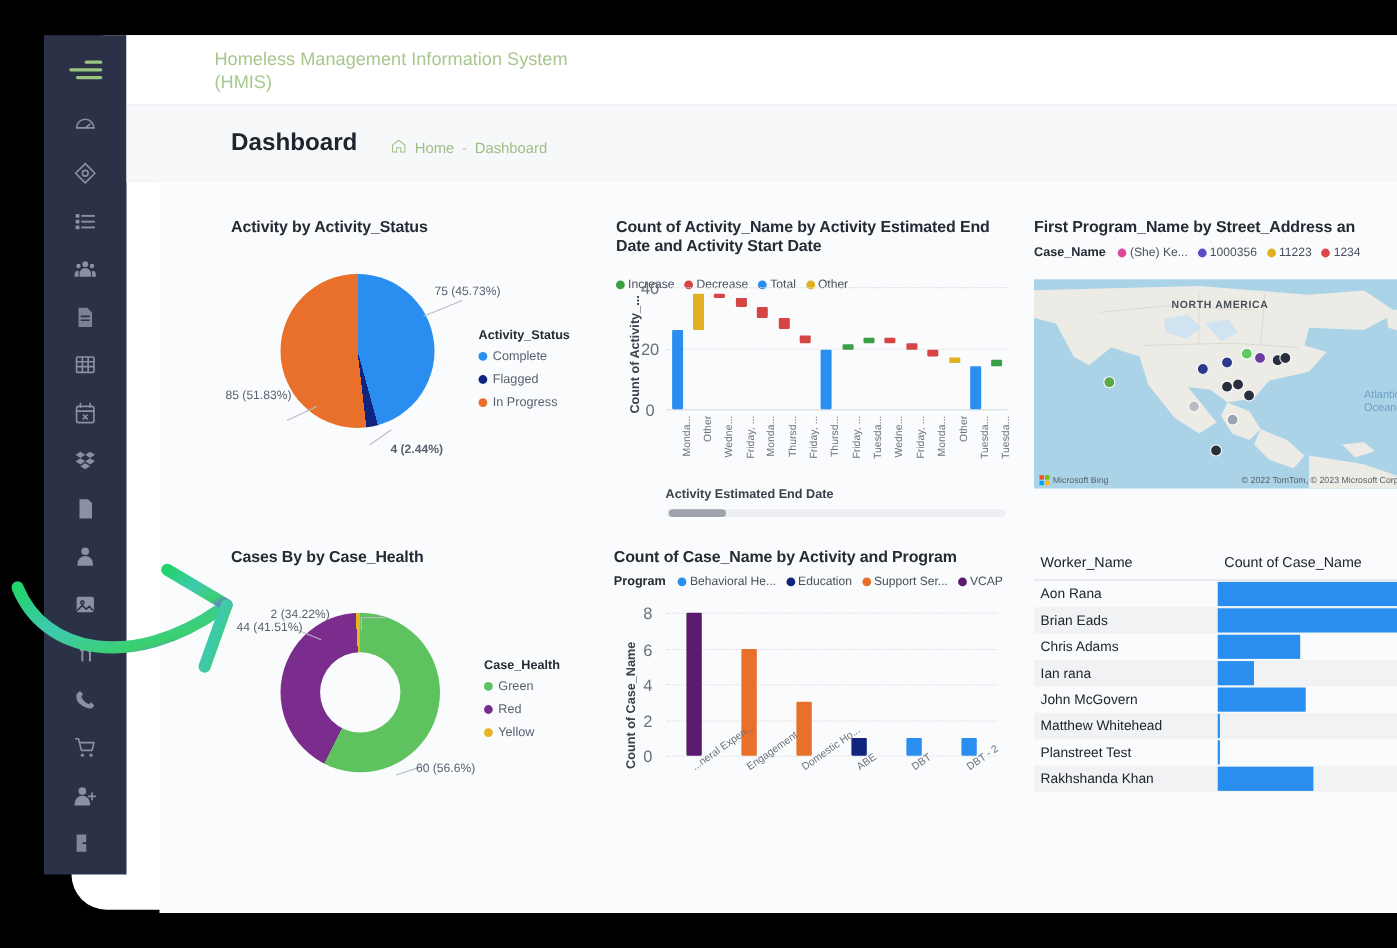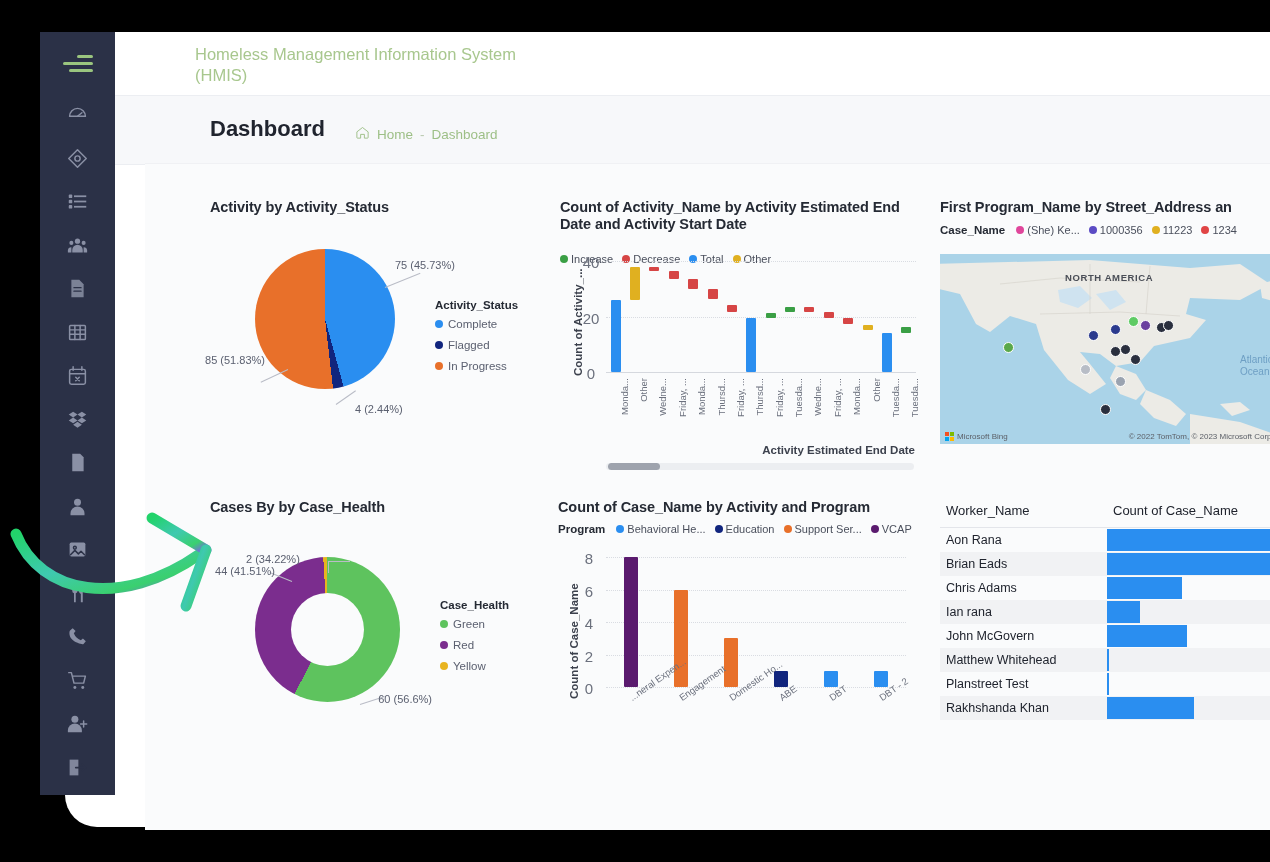--- a/index.html
+++ b/index.html
@@ -57,21 +57,21 @@
   .plabel{position:absolute;font-size:11px;color:#5b6070;line-height:13px;text-align:center;white-space:nowrap;}
   .lead{position:absolute;border-top:1px solid #b9bcc6;}
   .lead.v{border-top:none;border-left:1px solid #b9bcc6;}
   .vlegend{position:absolute;}
   .vlegend .lt{font-size:11.5px;font-weight:bold;color:#252a34;margin-bottom:7px;}
   .vlegend .li{display:flex;align-items:center;gap:5px;font-size:11.5px;color:#5b6070;margin-bottom:9px;}
 
   
   .axis-y-label{position:absolute;font-size:11.5px;font-weight:bold;color:#3c414d;
                 transform:rotate(-90deg);transform-origin:left top;white-space:nowrap;}
-  .axis-x-label{position:absolute;font-size:11.5px;font-weight:bold;color:#3c414d;text-align:right;}
+  .axis-x-label{position:absolute;font-size:11.5px;font-weight:bold;color:#3c414d;text-align:left;}
   .ytick{position:absolute;font-size:15px;color:#6b707d;text-align:center;width:22px;}
   .gridline{position:absolute;border-top:1px dotted #d9dce2;}
   .axisline{position:absolute;background:#d5d8de;}
   .xtick{position:absolute;font-size:9.5px;color:#6b707d;white-space:nowrap;
          transform-origin:left top;}
   .bar{position:absolute;border-radius:1px;}
 
   
   .mapbox{position:relative;overflow:hidden;background:#aad3e8;}
   .mappt{position:absolute;width:9px;height:9px;border-radius:50%;border:1.5px solid #fff;}
@@ -249,21 +249,21 @@
       </div>
       <div class="lead" style="left:175px;top:88px;width:38px;transform:rotate(-22deg);transform-origin:left center;"></div>
       <div class="plabel" style="left:185px;top:60px;">75
 (45.73%)</div>
 
       <div class="lead" style="left:48px;top:170px;width:30px;transform:rotate(-25deg);transform-origin:right center;"></div>
       <div class="plabel" style="left:-5px;top:155px;width:60px;">85
 (51.83%)</div>
 
       <div class="lead" style="left:126px;top:205px;width:24px;transform:rotate(-35deg);transform-origin:left center;"></div>
-      <div class="plabel" style="left:145px;top:204px;">4 (2.44%)</div>
+      <div class="plabel" style="left:145px;top:204px;font-weight:bold;">4 (2.44%)</div>
 
       <div class="vlegend" style="left:225px;top:100px;">
         <div class="lt">Activity_Status</div>
         <div class="li">
               <span class="dot" style="background:#2a8ef0"></span>
               <span>Complete</span>
             </div>
         <div class="li">
               <span class="dot" style="background:#11257e"></span>
               <span>Flagged</span>

